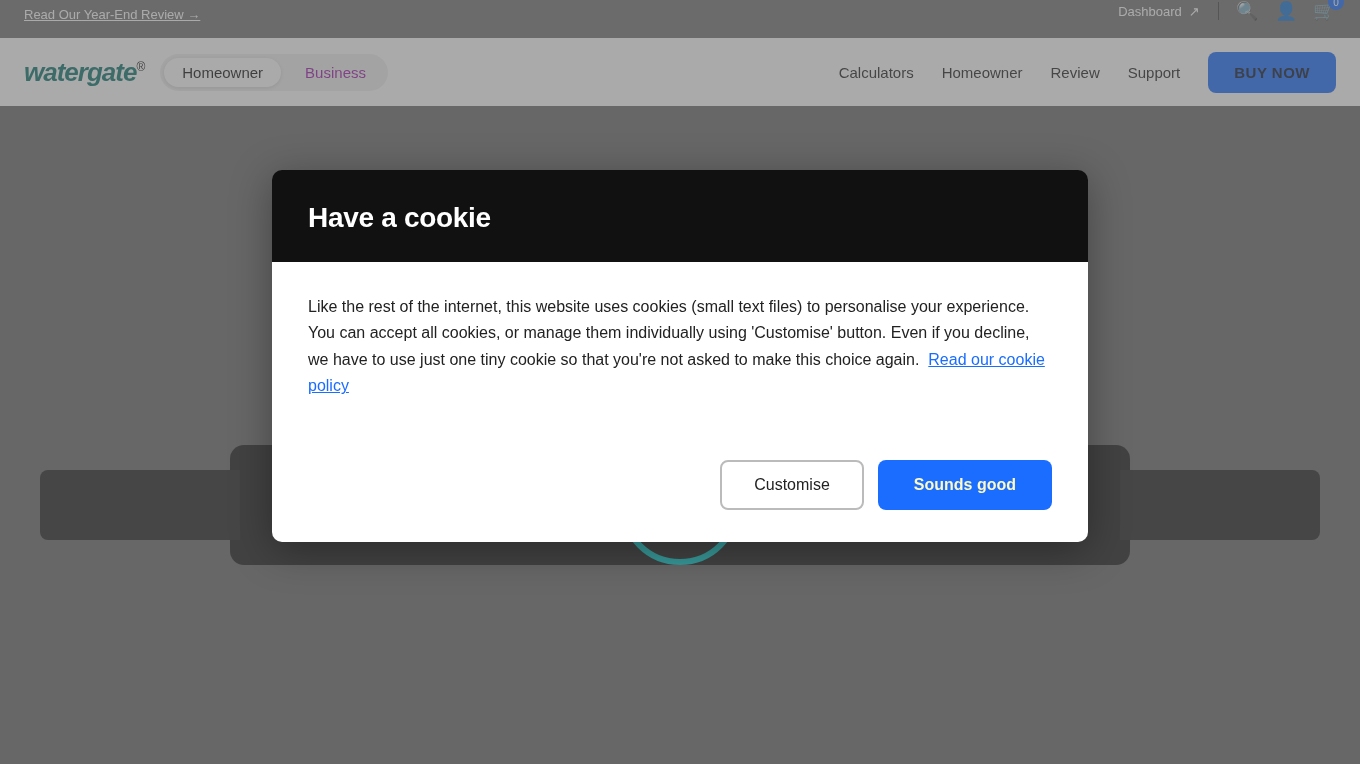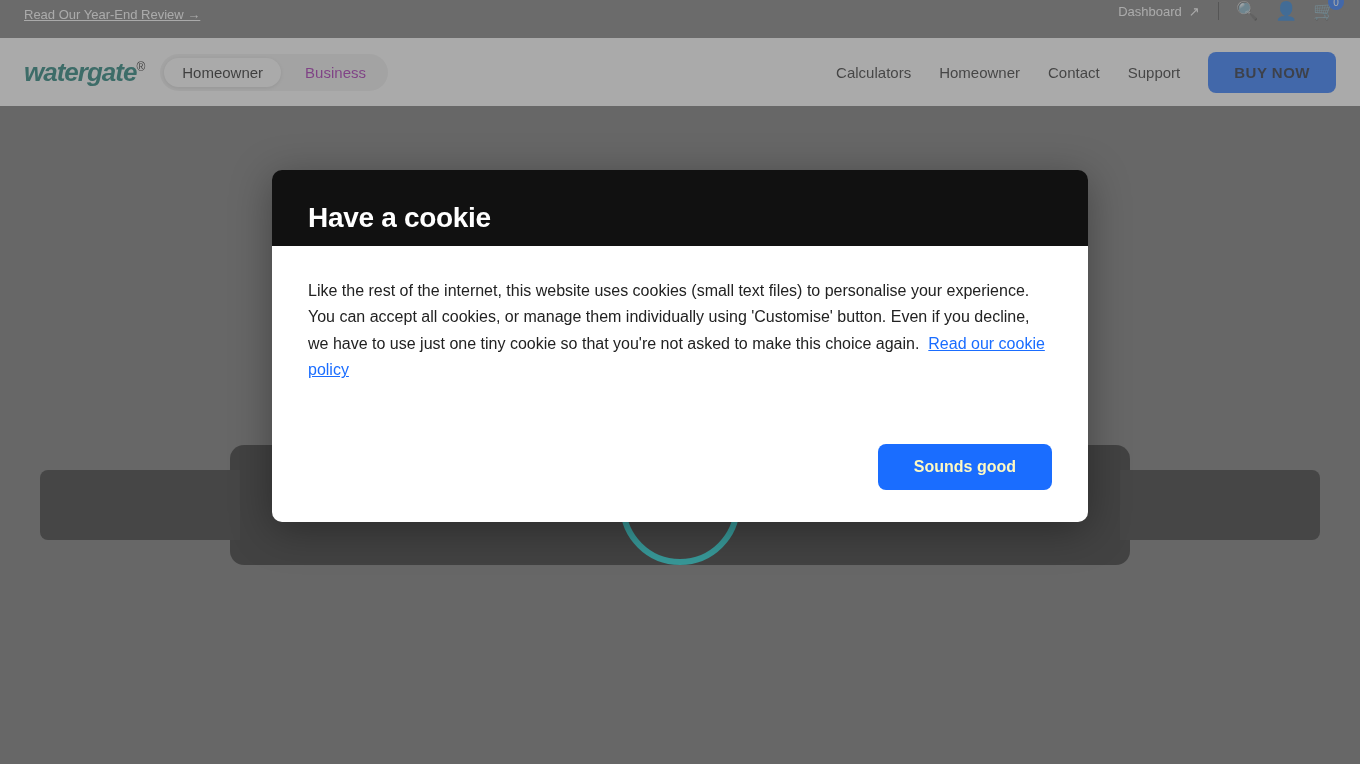--- a/index.html
+++ b/index.html
@@ -220,21 +220,21 @@
     
     .cookie-modal {
       width: 816px;
       border-radius: 10px;
       overflow: hidden;
       box-shadow: 0 8px 40px rgba(0,0,0,0.35);
     }
     .cookie-header {
       background: #111;
       color: #fff;
-      padding: 32px 36px 12px;
+      padding: 32px 36px 28px;
     }
     .cookie-header h2 {
       font-size: 28px;
       font-weight: 600;
       letter-spacing: -0.3px;
     }
     .cookie-body {
       background: #fff;
       padding: 32px 36px 36px;
     }
@@ -310,21 +310,21 @@
       <span>watergate</span><sup class="logo-reg">®</sup>
     </div>
     <div class="nav-pills">
       <div class="nav-pill active">Homeowner</div>
       <div class="nav-pill inactive">Business</div>
     </div>
   </div>
   <div class="nav-right">
     <span class="nav-link">Calculators</span>
     <span class="nav-link">Homeowner</span>
-    <span class="nav-link">Contact</span>
+    <span class="nav-link">Review</span>
     <span class="nav-link">Support</span>
     <button class="buy-now-btn">BUY NOW</button>
   </div>
 </nav>
 
 <div class="hero-bg">
   <div class="device-img">
     <div class="device-body">
       <div class="device-pipe-left"></div>
       <div class="device-ring"></div>
@@ -338,16 +338,17 @@
     <div class="cookie-header">
       <h2>Have a cookie</h2>
     </div>
     <div class="cookie-body">
       <p>
         <span>Like the rest of the internet, this website uses cookies (small text files) to personalise your experience. You can accept all cookies, or manage them individually using 'Customise' button. Even if you decline, we have to use just one tiny cookie so that you're not asked to make this choice again.</span>
         &nbsp;<a href="#">Read our cookie policy</a>
       </p>
     </div>
     <div class="cookie-actions">
+      <button class="btn-customise">Customise</button>
       <button class="btn-sounds-good">Sounds good</button>
     </div>
   </div>
 </div>
 
 </body></html>

